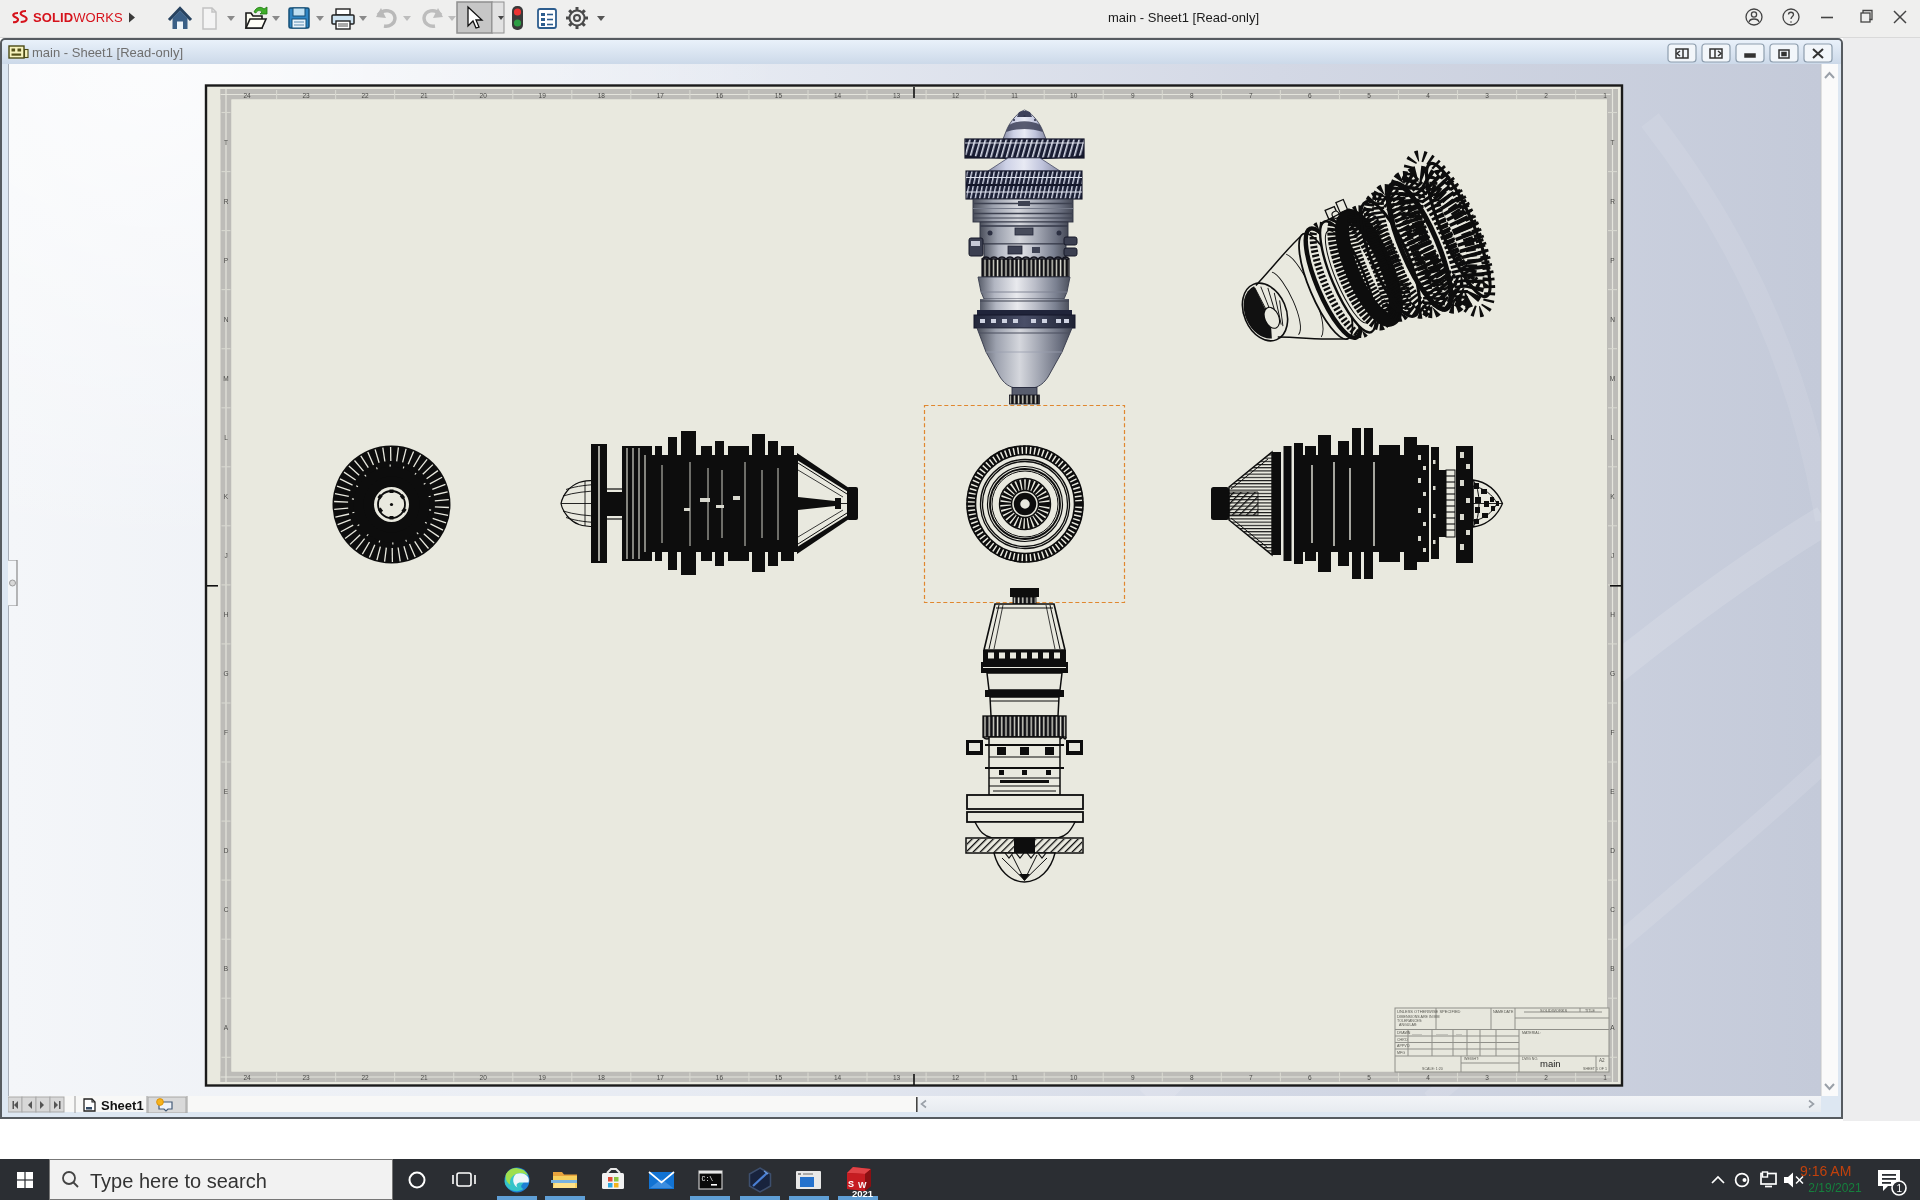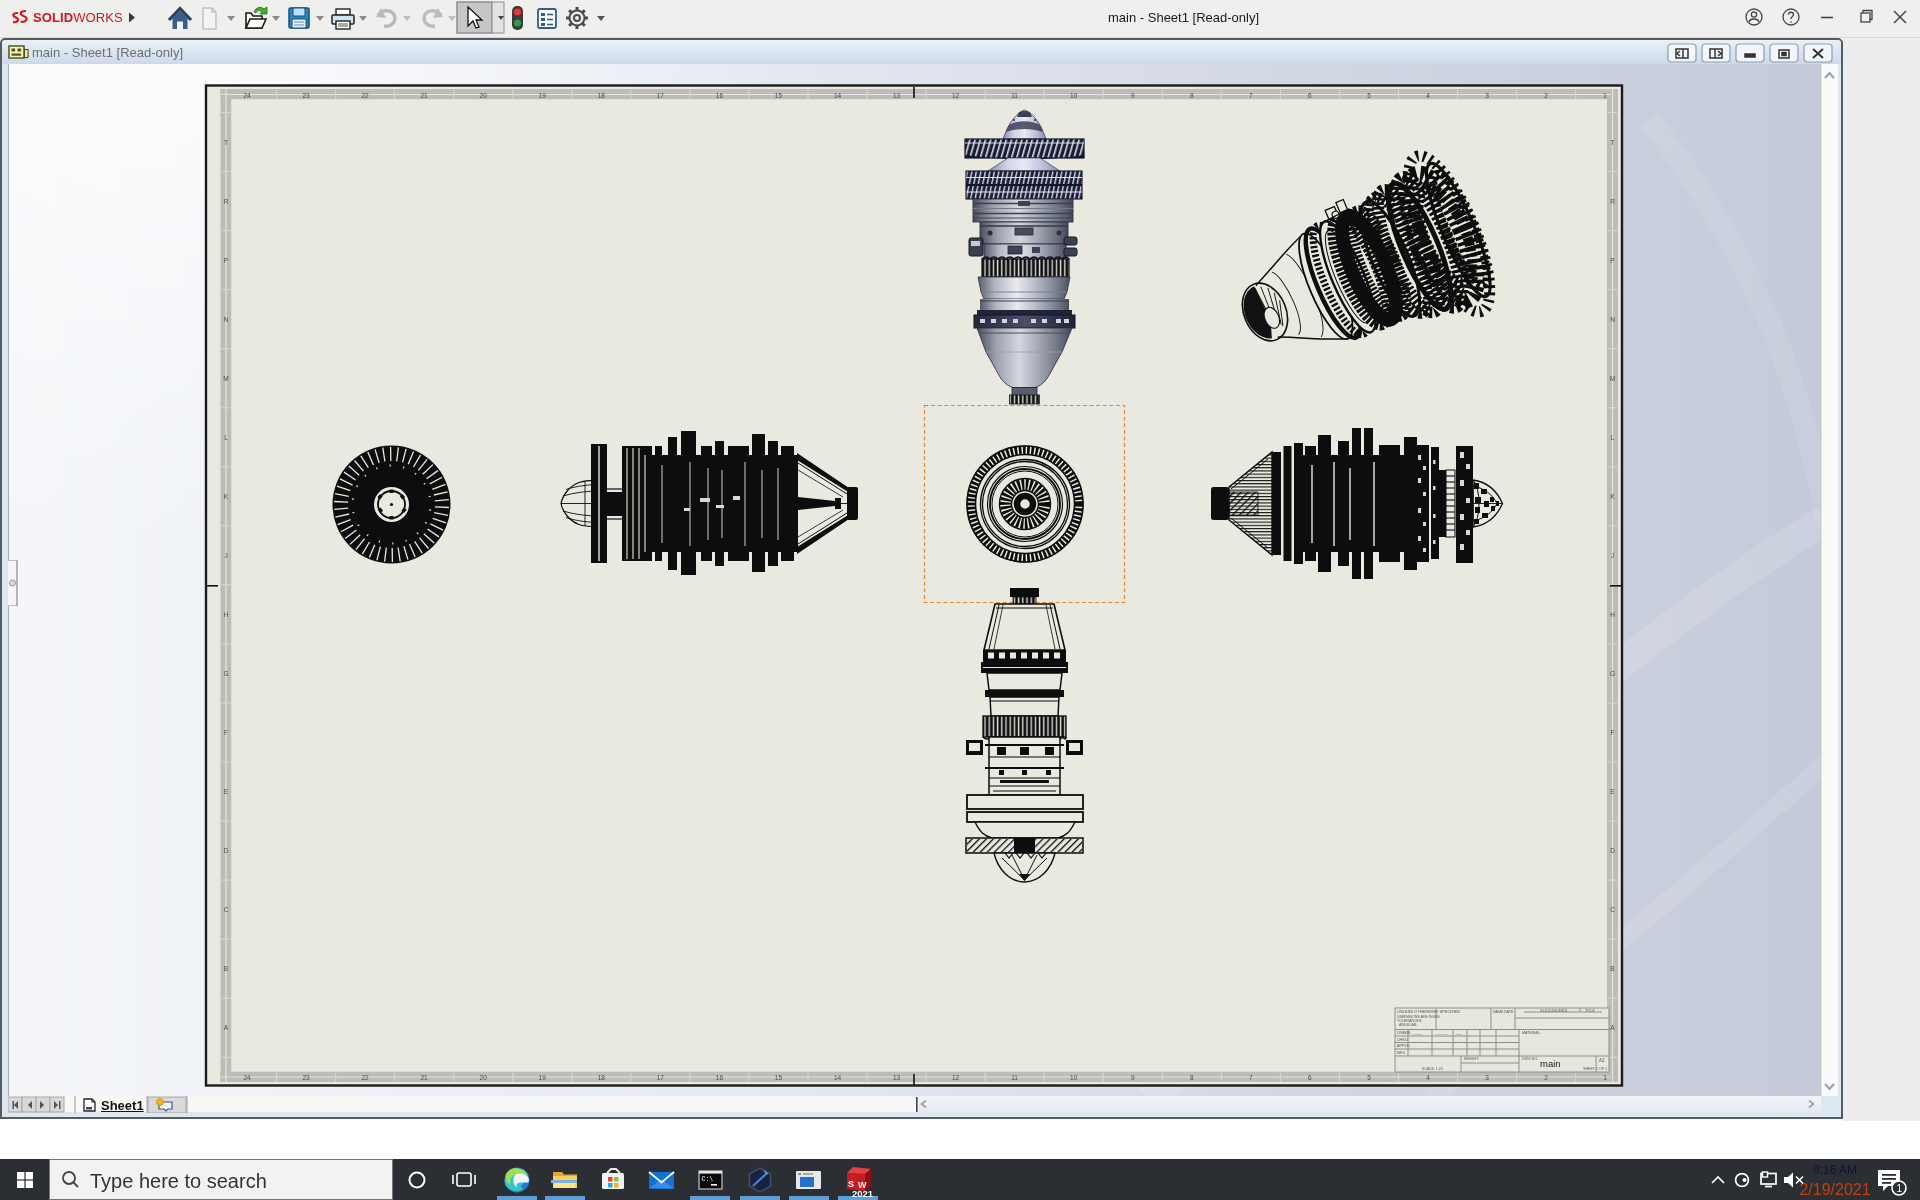--- a/index.html
+++ b/index.html
@@ -13,23 +13,23 @@
 #canvas{left:8px;top:64px;width:1813px;height:1032px;background:radial-gradient(ellipse 900px 700px at 8% 0%,rgba(255,255,255,0.75),rgba(255,255,255,0) 70%),linear-gradient(to right,#f4f6f9 0%,#e6eaf2 40%,#d3d8e5 70%,#c4cad9 100%);border-left:1px solid #a8aeb8;border-right:1px solid #c3c8d2;box-sizing:border-box;}
 #vscroll{left:1821px;top:64px;width:17px;height:1032px;background:#fafafa;border-left:1px solid #e0e0e0;box-sizing:border-box;}
 #tabstrip{left:8px;top:1096px;width:1813px;height:16px;background:#f8f8f7;}
 #hscroll{left:918px;top:1096px;width:903px;height:16px;background:linear-gradient(#f2f4f7,#e7ebf0);}
 #hthumb{left:940px;top:1097px;width:700px;height:14px;background:transparent;}
 #whitegap{left:0;top:1121px;width:1920px;height:38px;background:#ffffff;}
 #rightcol{left:1843px;top:38px;width:77px;height:1083px;background:#ededee;}
 #taskbar{left:0;top:1159px;width:1920px;height:41px;background:#2b2e33;}
 #searchbox{left:49px;top:1159px;width:344px;height:41px;background:#f2f2f2;border:1px solid #777;box-sizing:border-box;}
 #searchtext{left:90px;top:1170px;font-size:20px;color:#333;}
-.tabtxt{font-weight:bold;font-size:13px;color:#111;text-decoration:underline;}
-#clock{left:1800px;top:1163px;width:70px;text-align:center;font-size:12px;color:#0f172a;}
-#date{left:1795px;top:1181px;width:80px;text-align:center;font-size:16px;color:#c2410c;}
+.tabtxt{font-weight:bold;font-size:13px;color:#111;}
+#clock{left:1800px;top:1163px;width:70px;text-align:left;font-size:14px;color:#c2410c;}
+#date{left:1795px;top:1181px;width:80px;text-align:center;font-size:12px;color:#15803d;}
 </style>
 </head>
 <body>
 <div id="page">
   <div class="abs" id="topbar"></div>
 
   <svg class="abs" style="left:0;top:0" width="1920" height="38" viewBox="0 0 1920 38">
 
     <g stroke="#d6121b" fill="none" stroke-width="2.1">
       <path d="M 18 13 c -5 0 -6.5 2.6 -2.5 4.2 c 4 1.6 3.2 5 -2.5 5"></path>

